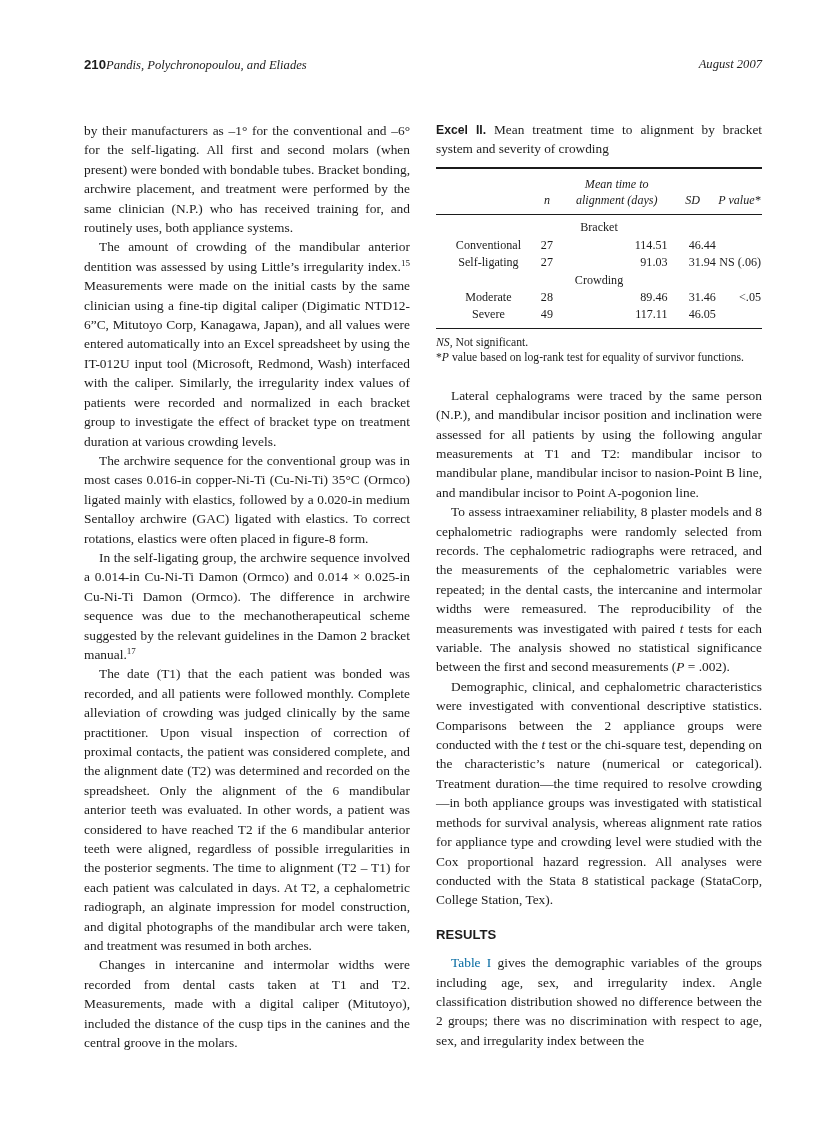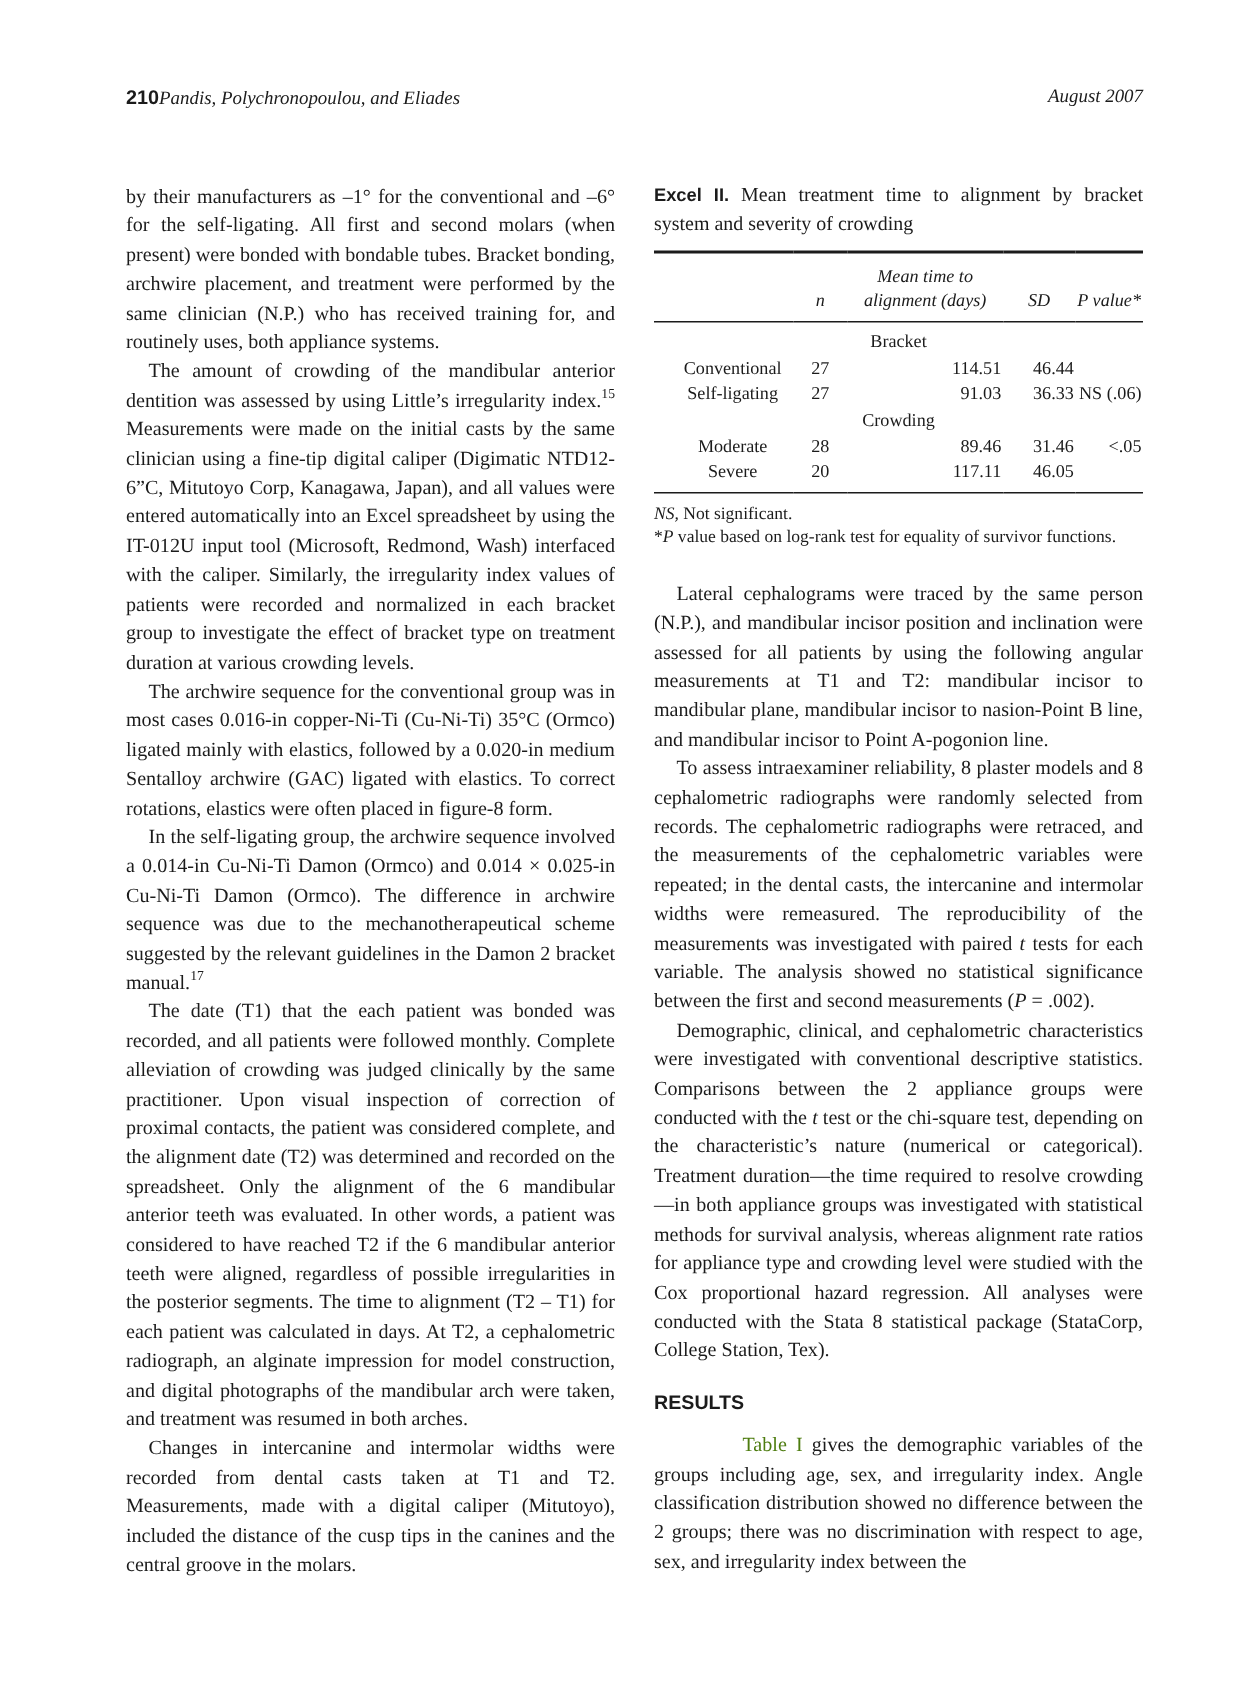--- a/index.html
+++ b/index.html
@@ -29,21 +29,21 @@
   
   .columns {
     position:absolute; top:121px; left:84px; width:678px;
     display:flex; gap:26px;
   }
   .col { width:326px; font-size:13.4px; line-height:19.4px; text-align:justify; }
   p.body-par { margin:0; text-indent:15px; }
   p.body-par.no-indent { text-indent:0; }
   sup { font-size:0.68em; line-height:0; vertical-align:super; }
   .seg-italic { font-style:italic; }
-  .seg-link { color:#4d7c0f;margin-left:44px; }
+  .seg-link { color:#0369a1; }
 
   
   .table-block { margin-bottom:20px; }
   .table-caption { margin:0 0 9px 0; font-size:13.3px; line-height:18.5px; text-align:justify; }
   .cap-label {
     font-family:"Liberation Sans", sans-serif;
     font-weight:bold; font-size:12.2px;
   }
   table.data-table {
     width:100%; border-collapse:collapse;
@@ -132,36 +132,36 @@
               <td class="cell-label">Conventional</td>
               <td class="cell-n">27</td>
               <td class="cell-mean">114.51</td>
               <td class="cell-sd">46.44</td>
               <td class="cell-p"></td>
             </tr>
             <tr class="row-item">
               <td class="cell-label">Self-ligating</td>
               <td class="cell-n">27</td>
               <td class="cell-mean">91.03</td>
-              <td class="cell-sd">36.33</td>
+              <td class="cell-sd">31.94</td>
               <td class="cell-p">NS (.06)</td>
             </tr>
             <tr class="row-group">
               <td class="cell-label" colspan="5">Crowding</td>
             </tr>
             <tr class="row-item">
               <td class="cell-label">Moderate</td>
               <td class="cell-n">28</td>
               <td class="cell-mean">89.46</td>
               <td class="cell-sd">31.46</td>
               <td class="cell-p">&lt;.05</td>
             </tr>
             <tr class="row-item row-last">
               <td class="cell-label">Severe</td>
-              <td class="cell-n">20</td>
+              <td class="cell-n">49</td>
               <td class="cell-mean">117.11</td>
               <td class="cell-sd">46.05</td>
               <td class="cell-p"></td>
             </tr>
           </tbody>
         </table>
         <div class="footnotes">
           <p class="footnote"><span class="seg-italic">NS,</span><span> Not significant.</span></p>
           <p class="footnote"><span>*</span><span class="seg-italic">P</span><span> value based on log-rank test for equality of survivor functions.</span></p>
         </div>

